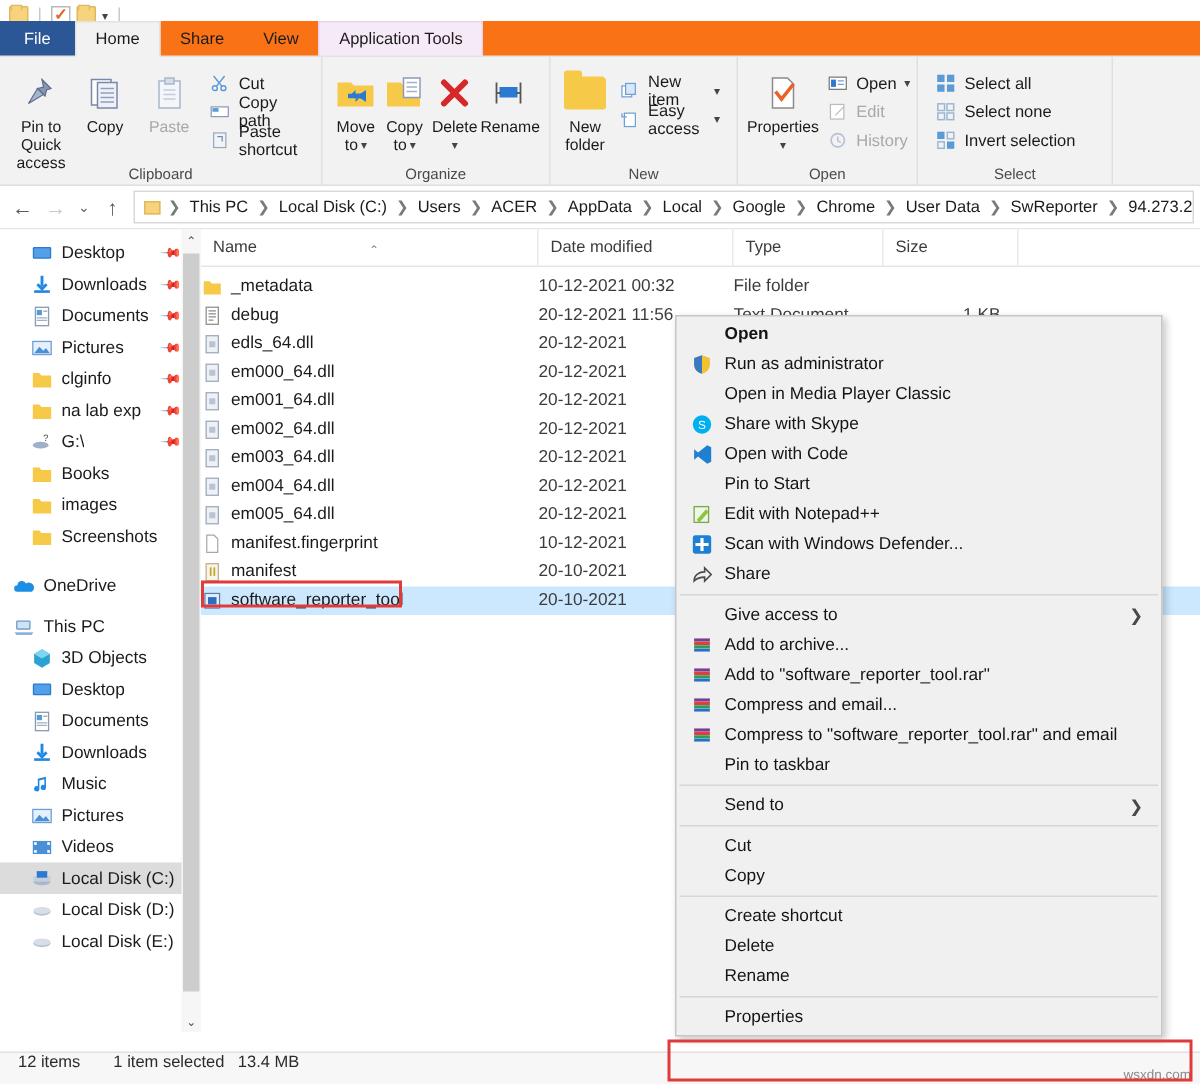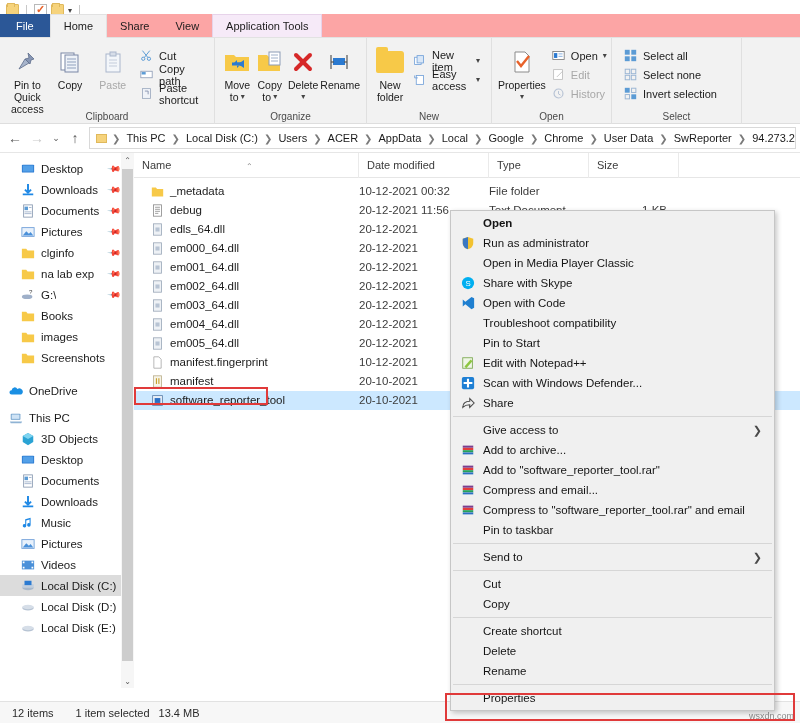--- a/index.html
+++ b/index.html
@@ -17,21 +17,21 @@
   .qat { height: 20px; background: #ffffff; display: flex; align-items: center; padding-left: 6px; gap: 4px; }
   .qat .ico { width: 13px; height: 13px; display: inline-block; position: relative; }
   .qat .sep { width: 1px; height: 11px; background: #c8c8c8; margin: 0 3px; }
   .folder-ico { background: #f6d37c; border: 1px solid #e0b95c; border-radius: 1px; }
   .folder-ico::before { content:""; position:absolute; left:0; top:-2px; width:6px; height:3px; background:#f6d37c; border:1px solid #e0b95c; border-bottom:none; border-radius:1px 1px 0 0; }
   .prop-ico { background:#fff; border:1px solid #b9b9b9; }
   .prop-ico::after { content:"✓"; position:absolute; left:1px; top:-2px; color:#e8622a; font-size:11px; font-weight:bold; }
   .dropdown-caret { font-size: 8px; color:#444; }
 
   
-  .tabstrip { height: 24px; background:#fca5a5; display:flex; align-items:flex-end; position:relative; }
+  .tabstrip { height: 24px; background:#f97316; display:flex; align-items:flex-end; position:relative; }
   .tabstrip::after { content:""; position:absolute; left:0; right:0; bottom:0; height:1px; background:#e2e2e2; }
   .ctx-head { position:absolute; left:175px; top:0px; width:112px; height:14px; background:#e9c7ee; display:flex; align-items:center; justify-content:center; font-size:11px; color:#3c3c3c; }
   .ctx-title { position:absolute; left:290px; top:0px; height:14px; display:flex; align-items:center; font-size:11px; color:#1b1b1b; }
   .tab { height:24px; padding:0 13px; display:flex; align-items:center; font-size:11px; color:#1b1b1b; cursor:default; }
   .tab.file { background:#2b5797; color:#fff; padding:0 16px; }
   .tab.active { background:#f2f2f2; border:1px solid #e2e2e2; border-bottom:1px solid #f2f2f2; position:relative; z-index:3; }
   .tab.ctxtab { background:#f6eaf8; border:1px solid #e7d3ea; border-bottom-color:#f6eaf8; }
 
   
   .ribbon { height:86px; background:#f2f2f2; border-bottom:1px solid #dedede; display:flex; position:relative; }
@@ -80,38 +80,38 @@
   .colhead { height:25px; display:flex; align-items:center; border-bottom:1px solid #e6e6e6; font-size:11px; color:#3c3c3c; }
   .col { height:25px; line-height:25px; padding-left:8px; border-right:1px solid #eaeaea; position:relative; cursor:default; }
   .col.name { width:225px; }
   .col.date { width:130px; }
   .col.type { width:100px; }
   .col.size { width:90px; }
   .sortmark { position:absolute; left:50%; top:1px; font-size:8px; color:#8a8a8a; }
   .row { height:19px; display:flex; align-items:center; font-size:11.5px; color:#1b1b1b; cursor:default; }
   .row.selected { background:#cce8ff; }
   .cell { height:19px; line-height:19px; overflow:hidden; white-space:nowrap; }
-  .cell.name { width:225px; display:flex; align-items:center; gap:6px; padding-left:16px; }
+  .cell.name { width:225px; display:flex; align-items:center; gap:6px; padding-left:0; }
   .cell.date { width:130px; color:#3c3c3c; }
   .cell.type { width:100px; color:#3c3c3c; }
   .cell.size { width:90px; color:#3c3c3c; text-align:right; padding-right:12px; }
   .fico { width:14px; height:14px; flex:0 0 14px; display:inline-flex; align-items:center; justify-content:center; }
   .redbox { position:absolute; border:2px solid #e03a3a; pointer-events:none; }
 
   
   .ctxmenu { position:absolute; left:450px; top:210px; width:325px; background:#f0f0f0; border:1px solid #c6c6c6; box-shadow:2px 2px 5px rgba(0,0,0,0.22); padding:2px 0; z-index:20; }
   .mi { height:20px; display:flex; align-items:center; padding-left:8px; font-size:11.5px; color:#141414; cursor:default; position:relative; }
   .mi.bold { font-weight:bold; }
   .mi .mlabel { white-space:nowrap; }
   .mico { width:18px; height:16px; flex:0 0 18px; display:inline-flex; align-items:center; justify-content:center; margin-right:6px; }
   .submark { position:absolute; right:12px; font-size:11px; color:#4a4a4a; }
   .msep { height:1px; background:#d6d6d6; margin:3px 2px; }
 
   
-  .statusbar { position:absolute; left:0; bottom:0; width:800px; height:22px; background:#f7f7f7; border-top:1px solid #e2e2e2; display:flex; align-items:center; font-size:11px; color:#2b2b2b; }
+  .statusbar { position:absolute; left:0; bottom:0; width:800px; height:22px; background:#f7f7f7; border-top:1px solid #e2e2e2; display:flex; font-size:11px; color:#2b2b2b; }
   .stat { padding-left:12px; }
   .stat2 { padding-left:22px; }
   .stat3 { padding-left:9px; }
   .watermark { position:absolute; right:6px; bottom:2px; font-size:9px; color:#8a8a8a; }
 </style>
 </head>
 <body>
 
 <div class="app">
 
@@ -909,24 +909,20 @@
     <div class="mi">
       <span class="mico">
           <svg width="14" height="14" viewBox="0 0 16 16">
             <path d="M12 1l3 1.5v11L12 15 5 9.5 2 12V4l3 2.5z" fill="#1f7fd0"></path>
           </svg>
         </span>
       <span class="mlabel">Open with Code</span>
     </div>
     <div class="mi">
       <span class="mico"></span>
-      <span class="mlabel">Troubleshoot compatibility</span>
-    </div>
-    <div class="mi">
-      <span class="mico"></span>
       <span class="mlabel">Pin to Start</span>
     </div>
     <div class="mi">
       <span class="mico">
           <svg width="14" height="14" viewBox="0 0 16 16">
             <rect x="2" y="2" width="11" height="12" fill="#eef6e6" stroke="#7aa84f"></rect>
             <path d="M4 12l7-8 2 2-7 8z" fill="#8cc63f"></path>
           </svg>
         </span>
       <span class="mlabel">Edit with Notepad++</span>

